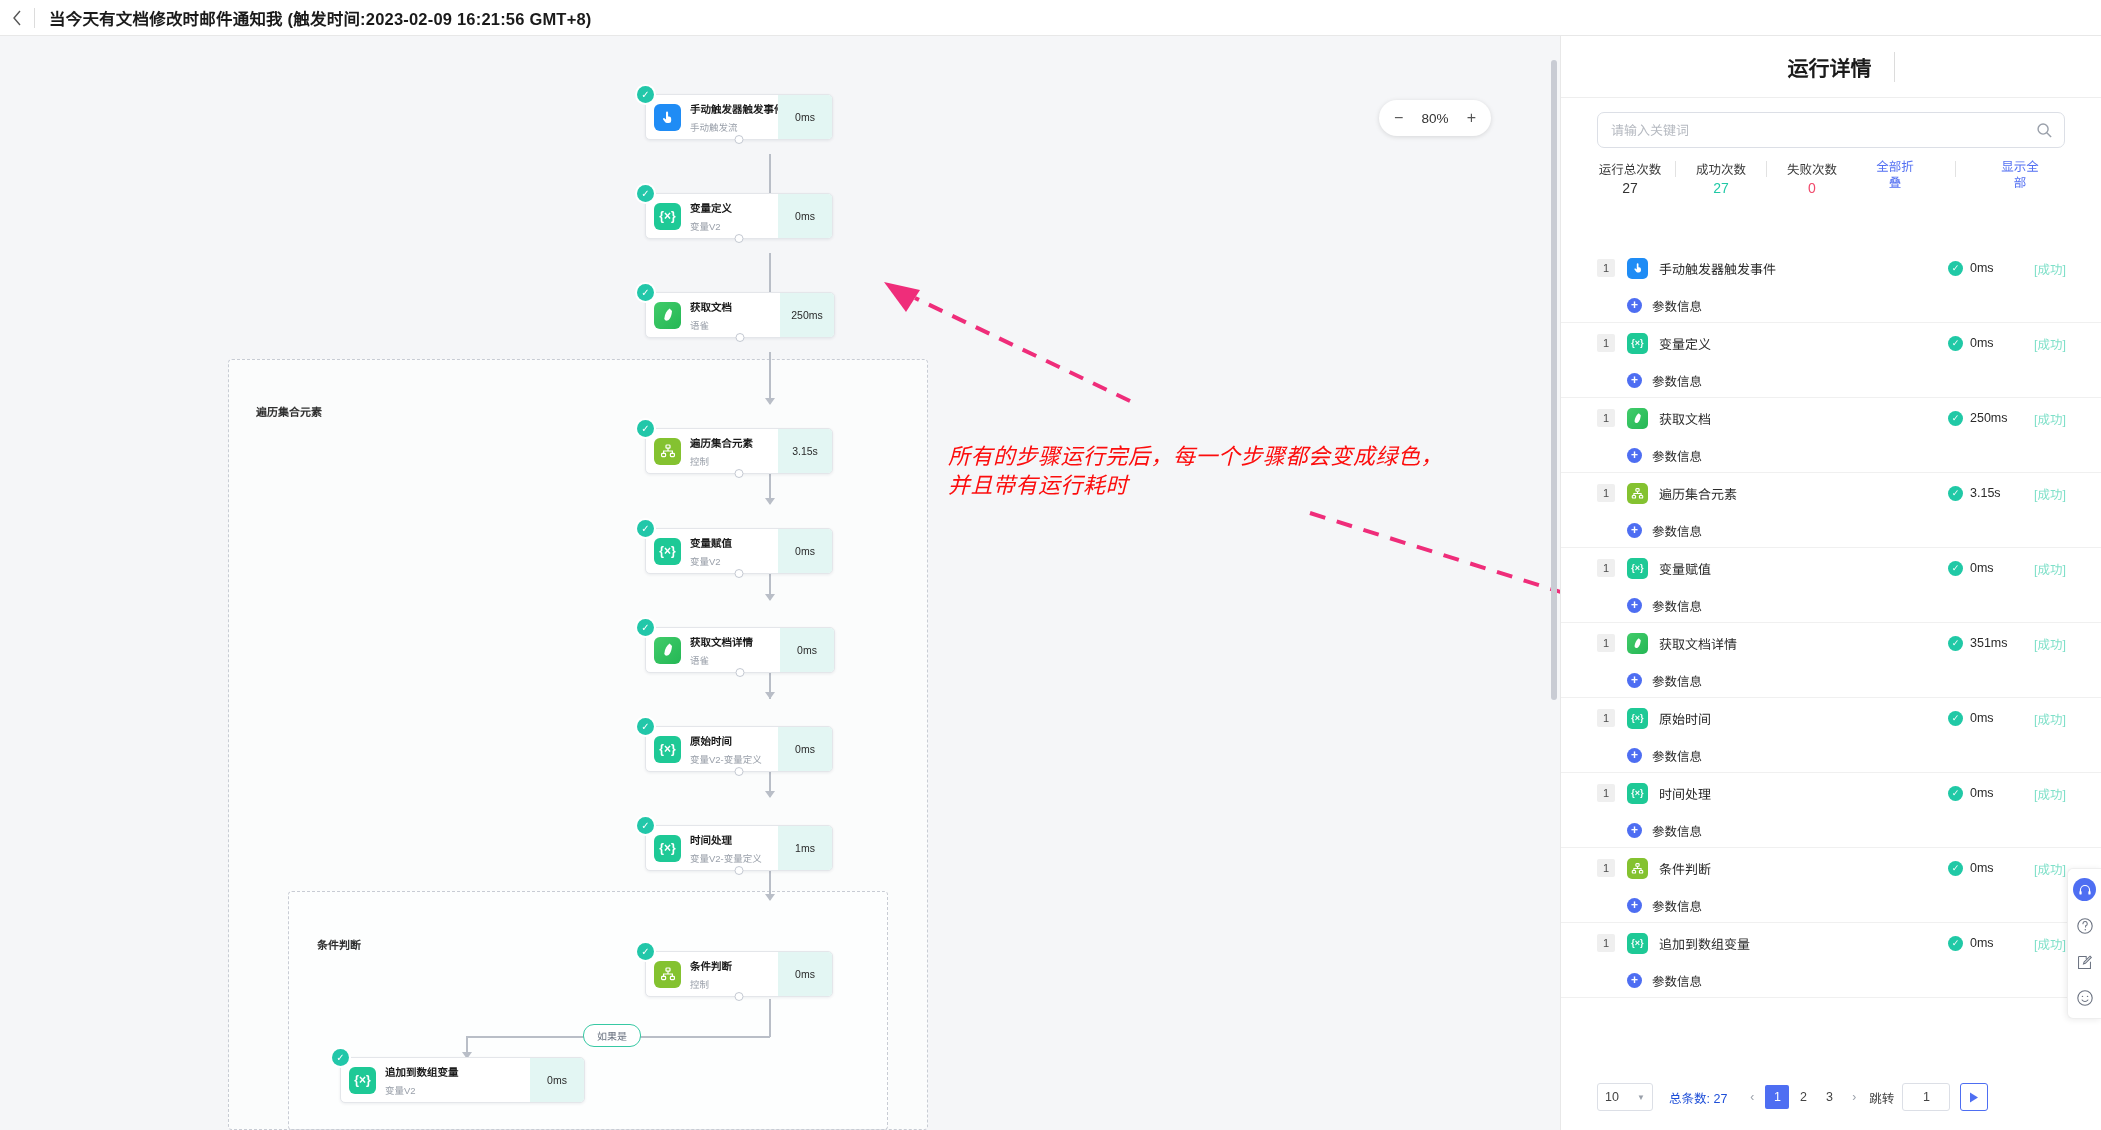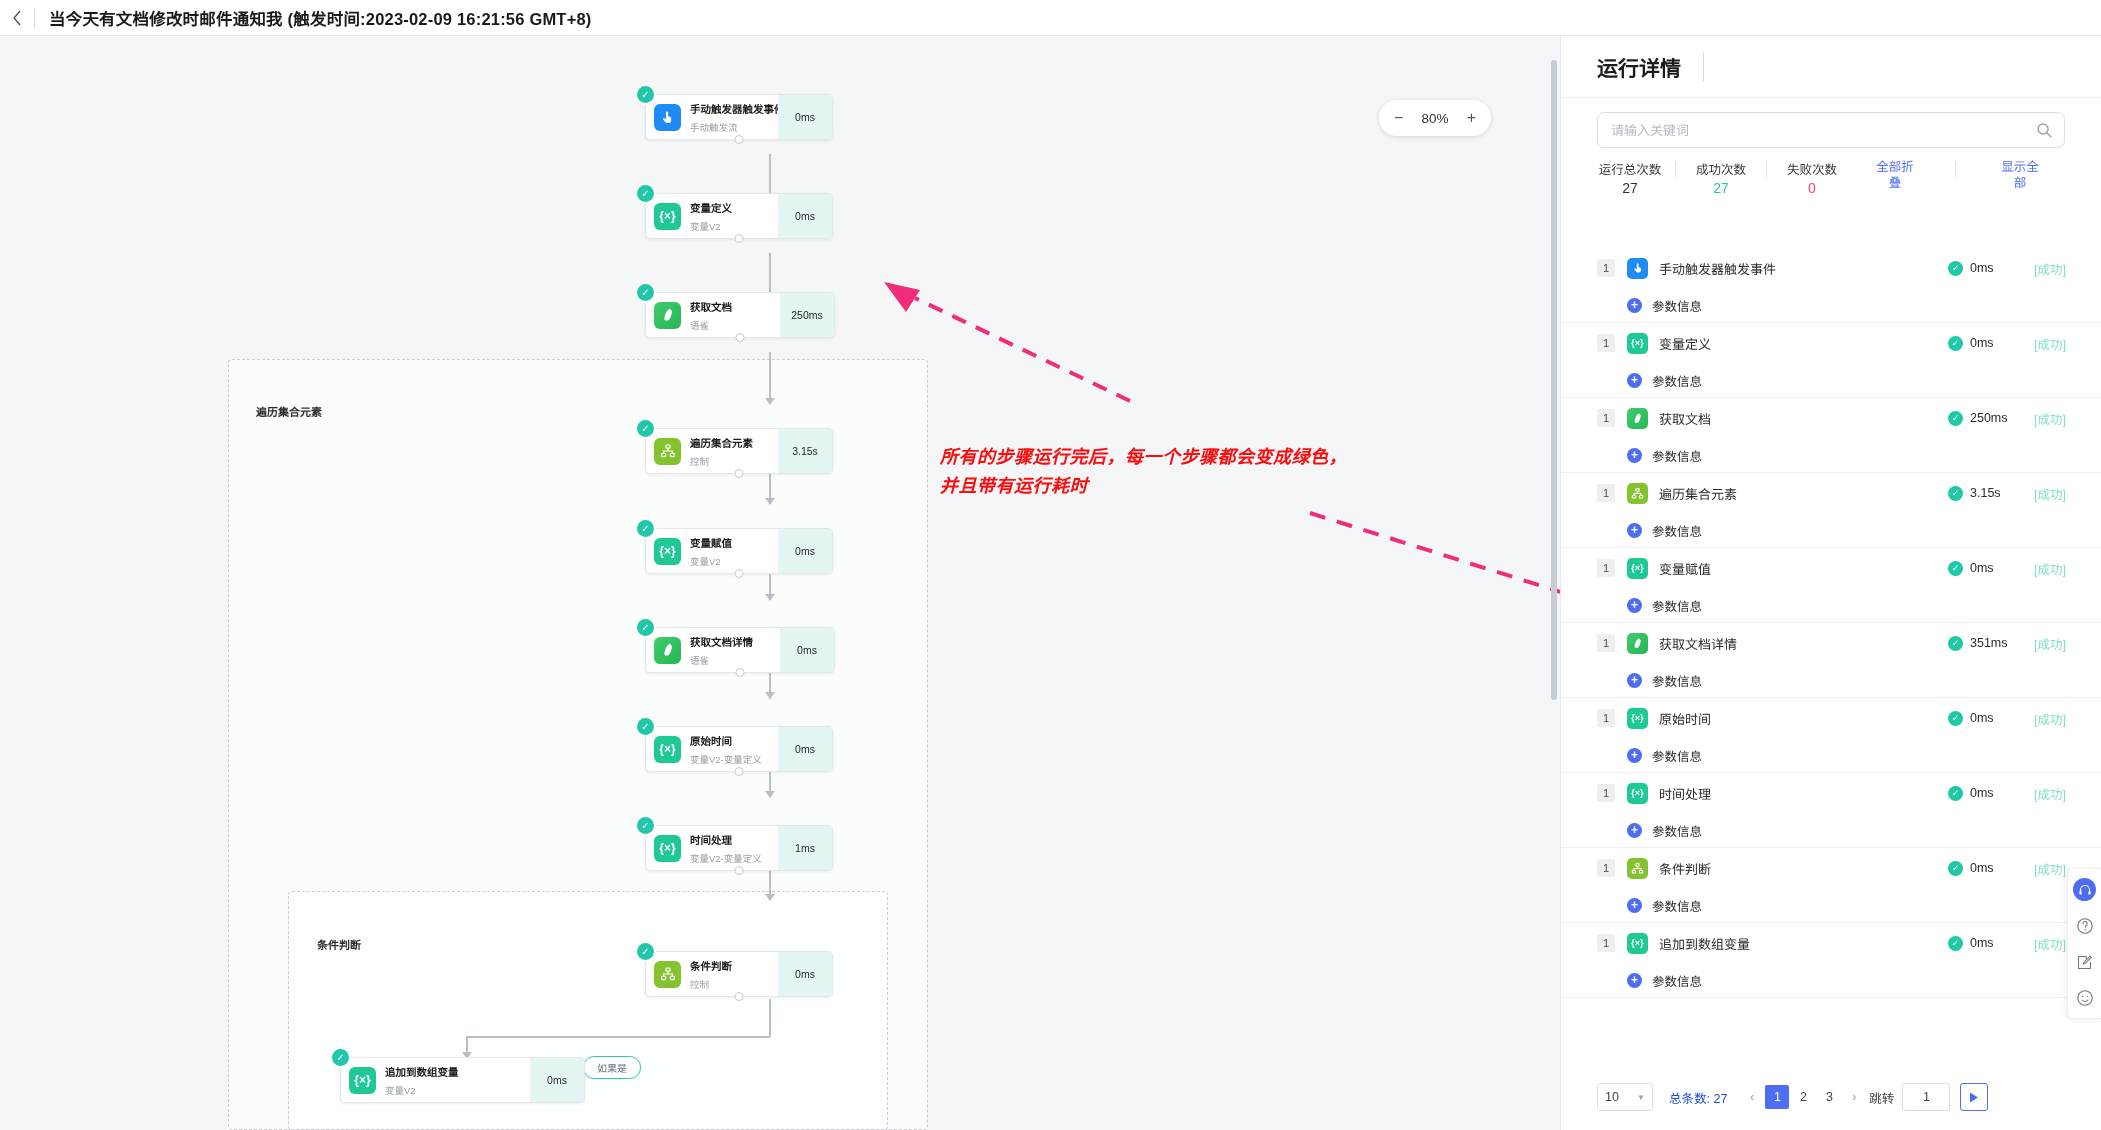--- a/index.html
+++ b/index.html
@@ -103,39 +103,40 @@
     position:absolute; background:rgba(255,255,255,.62);
     border:1px dashed #c8ccd4; border-radius:4px;
   }
   .group-label {
     position:absolute; font-size:11px; color:#303030; font-weight:600;
   }
 
   
   .branch-pill {
     position:absolute; padding:3px 13px; border:1px solid #37c9a4; border-radius:11px;
-    background:#fff; color:#6a7280; font-size:10px; white-space:nowrap;margin-top:32px;
+    background:#fff; color:#6a7280; font-size:10px; white-space:nowrap;
   }
 
   
   .annot {
-    position:absolute; color:#fc0d0d; font-size:18px; line-height:29px;
-    font-weight:700; font-style:italic; white-space:pre-line;
-    font-family:"DejaVu Serif", serif; letter-spacing:.5px;
+    position:absolute; color:#fc0d0d; font-size:22px; line-height:29px;
+    font-weight:400; font-style:italic; white-space:pre-line;
+    font-family:"DejaVu Serif", serif; letter-spacing:.5px;margin-left:8px;
   }
   .annot-arrow { position:absolute; }
 
   
   .panel {
     position:absolute; top:36px; left:1560px; width:541px; height:1094px;
     background:#fff; border-left:1px solid #e8e8e8;
   }
   .panel-head {
     height:62px; display:flex; align-items:center; padding:0 16px 0 36px;
     border-bottom:1px solid #eee;
+    justify-content:center;
   }
   .panel-title { font-size:21px; font-weight:700; color:#1b1b1b; }
   .panel-title-bar { width:1px; height:30px; background:#dcdcdc; margin-left:22px; }
 
   .search-wrap { padding:14px 36px 0 36px; }
   .search-box {
     position:relative; height:36px; border:1px solid #dcdfe6; border-radius:7px;
     display:flex; padding:0 36px 0 11px;
   }
   .search-box input {

